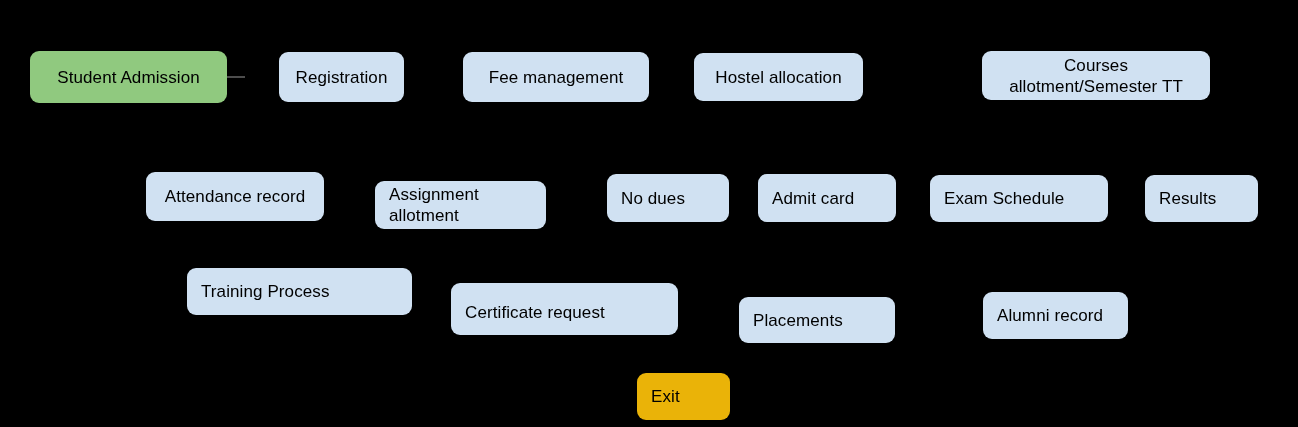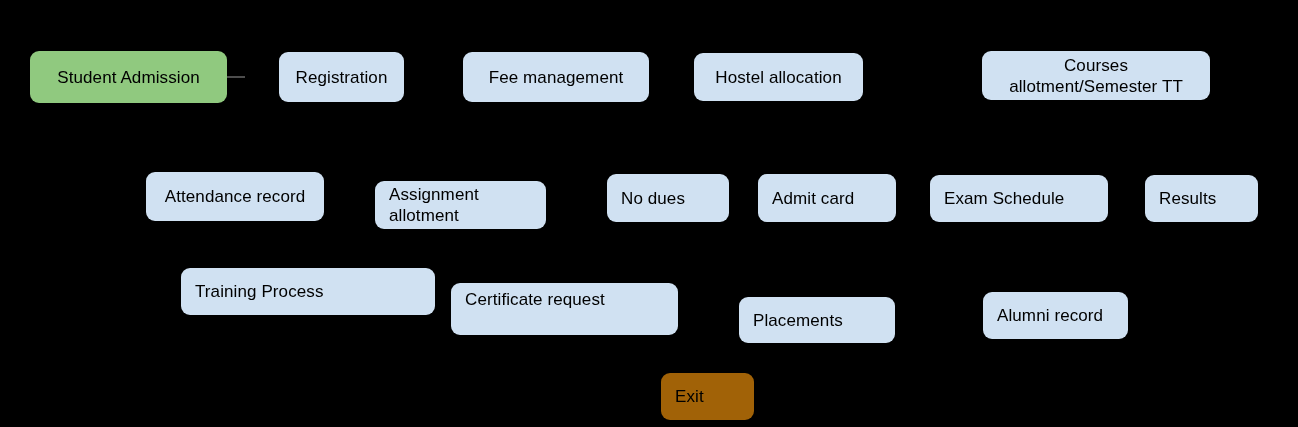--- a/index.html
+++ b/index.html
@@ -22,27 +22,27 @@
     color: #000000;
     font-size: 17px;
     line-height: 21px;
     letter-spacing: 0.1px;
     display: flex;
     padding: 0 14px;
     white-space: pre-line;
   }
   .node.fill-blue   { background: #d0e1f2; }
   .node.fill-green  { background: #90c97f; }
-  .node.fill-red    { background: #a16207; margin-left: 24px; }
+  .node.fill-red    { background: #eab308; }
 
   .node.align-center { justify-content: center; text-align: center; }
   .node.align-left   { justify-content: flex-start; text-align: left; }
 
   .node.v-center { align-items: center; }
-  .node.v-top    { align-items: flex-start; padding-top: 6px; text-align: center; }
+  .node.v-top    { align-items: flex-start; padding-top: 19px; text-align: center; }
 
   .connector {
     position: absolute;
     background: #4d4d4d;
     height: 2px;
   }
   .label { display: block; }
 </style>
 </head>
 <body>
@@ -55,18 +55,18 @@
     <div class="node fill-blue align-center v-center" style="left: 694px; top: 53px; width: 169px; height: 48px;"><span class="label">Hostel allocation</span></div>
     <div class="node fill-blue align-center v-center" style="left: 982px; top: 51px; width: 228px; height: 49px;"><span class="label">Courses
 allotment/Semester TT</span></div>
     <div class="node fill-blue align-center v-center" style="left: 146px; top: 172px; width: 178px; height: 49px;"><span class="label">Attendance record</span></div>
     <div class="node fill-blue align-left v-center" style="left: 375px; top: 181px; width: 171px; height: 48px;"><span class="label">Assignment
 allotment</span></div>
     <div class="node fill-blue align-left v-center" style="left: 607px; top: 174px; width: 122px; height: 48px; text-align: center;"><span class="label">No dues</span></div>
     <div class="node fill-blue align-left v-center" style="left: 758px; top: 174px; width: 138px; height: 48px;"><span class="label">Admit card</span></div>
     <div class="node fill-blue align-left v-center" style="left: 930px; top: 175px; width: 178px; height: 47px;"><span class="label">Exam Schedule</span></div>
     <div class="node fill-blue align-left v-center" style="left: 1145px; top: 175px; width: 113px; height: 47px;"><span class="label">Results</span></div>
-    <div class="node fill-blue align-left v-center" style="left: 181px; top: 268px; width: 254px; height: 47px;"><span class="label">Training Process</span></div>
+    <div class="node fill-blue align-left v-center" style="left: 187px; top: 268px; width: 225px; height: 47px;"><span class="label">Training Process</span></div>
     <div class="node fill-blue align-left v-top" style="left: 451px; top: 283px; width: 227px; height: 52px;"><span class="label">Certificate request</span></div>
     <div class="node fill-blue align-left v-center" style="left: 739px; top: 297px; width: 156px; height: 46px;"><span class="label">Placements</span></div>
     <div class="node fill-blue align-left v-center" style="left: 983px; top: 292px; width: 145px; height: 47px;"><span class="label">Alumni record</span></div>
     <div class="node fill-red align-left v-center" style="left: 637px; top: 373px; width: 93px; height: 47px;"><span class="label">Exit</span></div>
   </div>
 
 </body></html>

